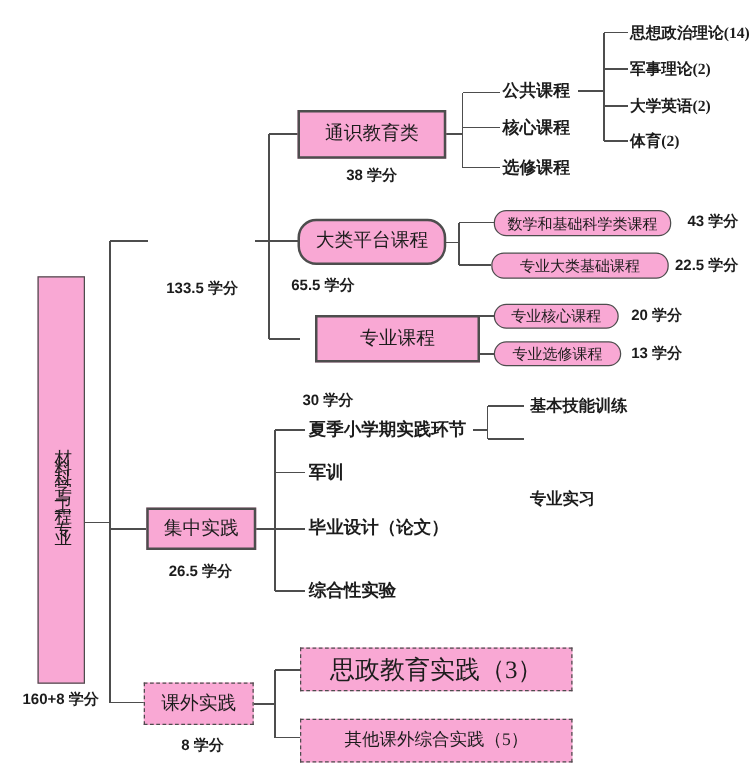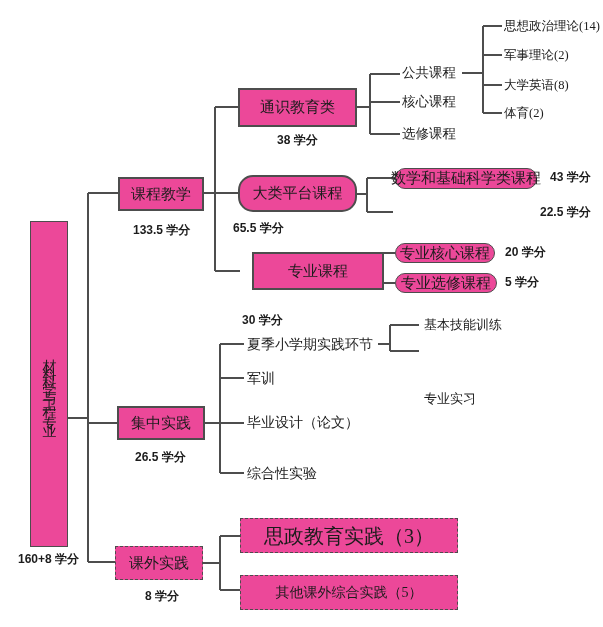--- a/index.html
+++ b/index.html
@@ -20,42 +20,43 @@
   svg.connectors path {
     fill: none;
     stroke: #4d4d4d;
     stroke-width: 1.3;
     shape-rendering: crispEdges;
   }
   .box {
     position: absolute;
     box-sizing: border-box;
     border: 2px solid #4d4d4d;
-    background: #ec4899;
+    background: #f9a8d4;
     display: flex;
     align-items: center;
     justify-content: center;
     font-size: 15px;
     white-space: nowrap;
     line-height: 1;
   }
-  .box.small { border-width: 1.5px; font-size: 15px; border-radius: 10px; }
+  .box.small { border-width: 1.5px; font-size: 12px; border-radius: 10px; }
   .box.dashed { border: 1.5px dashed #4d4d4d; }
   .box.root-box {
     border-width: 1.5px;
     writing-mode: vertical-lr;
     text-orientation: upright;
     letter-spacing: 8px;
     font-size: 14px;
   }
   .t {
     position: absolute;
     white-space: nowrap;
     font-size: 13.5px;
     line-height: 1.1;
+    font-weight: bold;
   }
   .t.sm { font-size: 12.5px; }
   .credit {
     position: absolute;
     white-space: nowrap;
     font-size: 12px;
     font-weight: 600;
     line-height: 1.1;
     font-family: "Liberation Sans", "Liberation Serif", sans-serif;
   }
@@ -133,21 +134,20 @@
       <path d="M203,563 H220"></path>
       <path d="M220,536 V590"></path>
       <path d="M220,536 H240"></path>
       <path d="M220,590 H240"></path>
     </g>
   </svg>
 
   <div class="box root-box" style="left:30px; top:221px; width:38px; height:326px;">材料科学与工程专业</div>
   <div class="credit" style="left:18px; top:553px;">160+8 学分</div>
 
-  <div class="box" style="left:118px; top:177px; width:86px; height:34px;">课程教学</div>
   <div class="credit" style="left:133px; top:224px;">133.5 学分</div>
 
   <div class="box" style="left:117px; top:406px; width:88px; height:34px;">集中实践</div>
   <div class="credit" style="left:135px; top:451px;">26.5 学分</div>
 
   <div class="box dashed" style="left:115px; top:546px; width:88px; height:34px;">课外实践</div>
   <div class="credit" style="left:145px; top:590px;">8 学分</div>
 
   <div class="box" style="left:238px; top:88px; width:119px; height:39px;">通识教育类</div>
   <div class="credit" style="left:277px; top:134px;">38 学分</div>
@@ -157,33 +157,34 @@
 
   <div class="box" style="left:252px; top:252px; width:132px; height:38px;">专业课程</div>
   <div class="credit" style="left:242px; top:301px;margin-top:13px;">30 学分</div>
 
   <div class="t" style="left:402px; top:66px;text-align:right;">公共课程</div>
   <div class="t" style="left:402px; top:95px;">核心课程</div>
   <div class="t" style="left:402px; top:127px;">选修课程</div>
 
   <div class="t sm" style="left:504px; top:20px;">思想政治理论(14)</div>
   <div class="t sm" style="left:504px; top:49px;">军事理论(2)</div>
-  <div class="t sm" style="left:504px; top:79px;">大学英语(8)</div>
+  <div class="t sm" style="left:504px; top:79px;">大学英语(2)</div>
   <div class="t sm" style="left:504px; top:107px;">体育(2)</div>
 
   <div class="box small" style="left:395px; top:168px; width:142px; height:21px;">数学和基础科学类课程</div>
   <div class="credit" style="left:550px; top:171px;">43 学分</div>
 
+  <div class="box small" style="left:393px; top:202px; width:142px; height:21px;">专业大类基础课程</div>
   <div class="credit" style="left:540px; top:206px;">22.5 学分</div>
 
   <div class="box small" style="left:395px; top:243px; width:100px; height:20px;">专业核心课程</div>
   <div class="credit" style="left:505px; top:246px;">20 学分</div>
 
   <div class="box small" style="left:395px; top:273px; width:102px; height:20px;">专业选修课程</div>
-  <div class="credit" style="left:505px; top:276px;">5 学分</div>
+  <div class="credit" style="left:505px; top:276px;">13 学分</div>
 
   <div class="t" style="left:247px; top:337px; font-size:14px;">夏季小学期实践环节</div>
   <div class="t" style="left:247px; top:371px; font-size:14px;">军训</div>
   <div class="t" style="left:247px; top:415px; font-size:14px;">毕业设计（论文）</div>
   <div class="t" style="left:247px; top:466px; font-size:14px;">综合性实验</div>
 
   <div class="t" style="left:424px; top:318px; font-size:13px;">基本技能训练</div>
   <div class="t" style="left:424px; top:344px; font-size:13px;margin-top:48px;">专业实习</div>
 
   <div class="box dashed" style="left:240px; top:518px; width:218px; height:35px; font-size:20px;">思政教育实践（3）</div>

